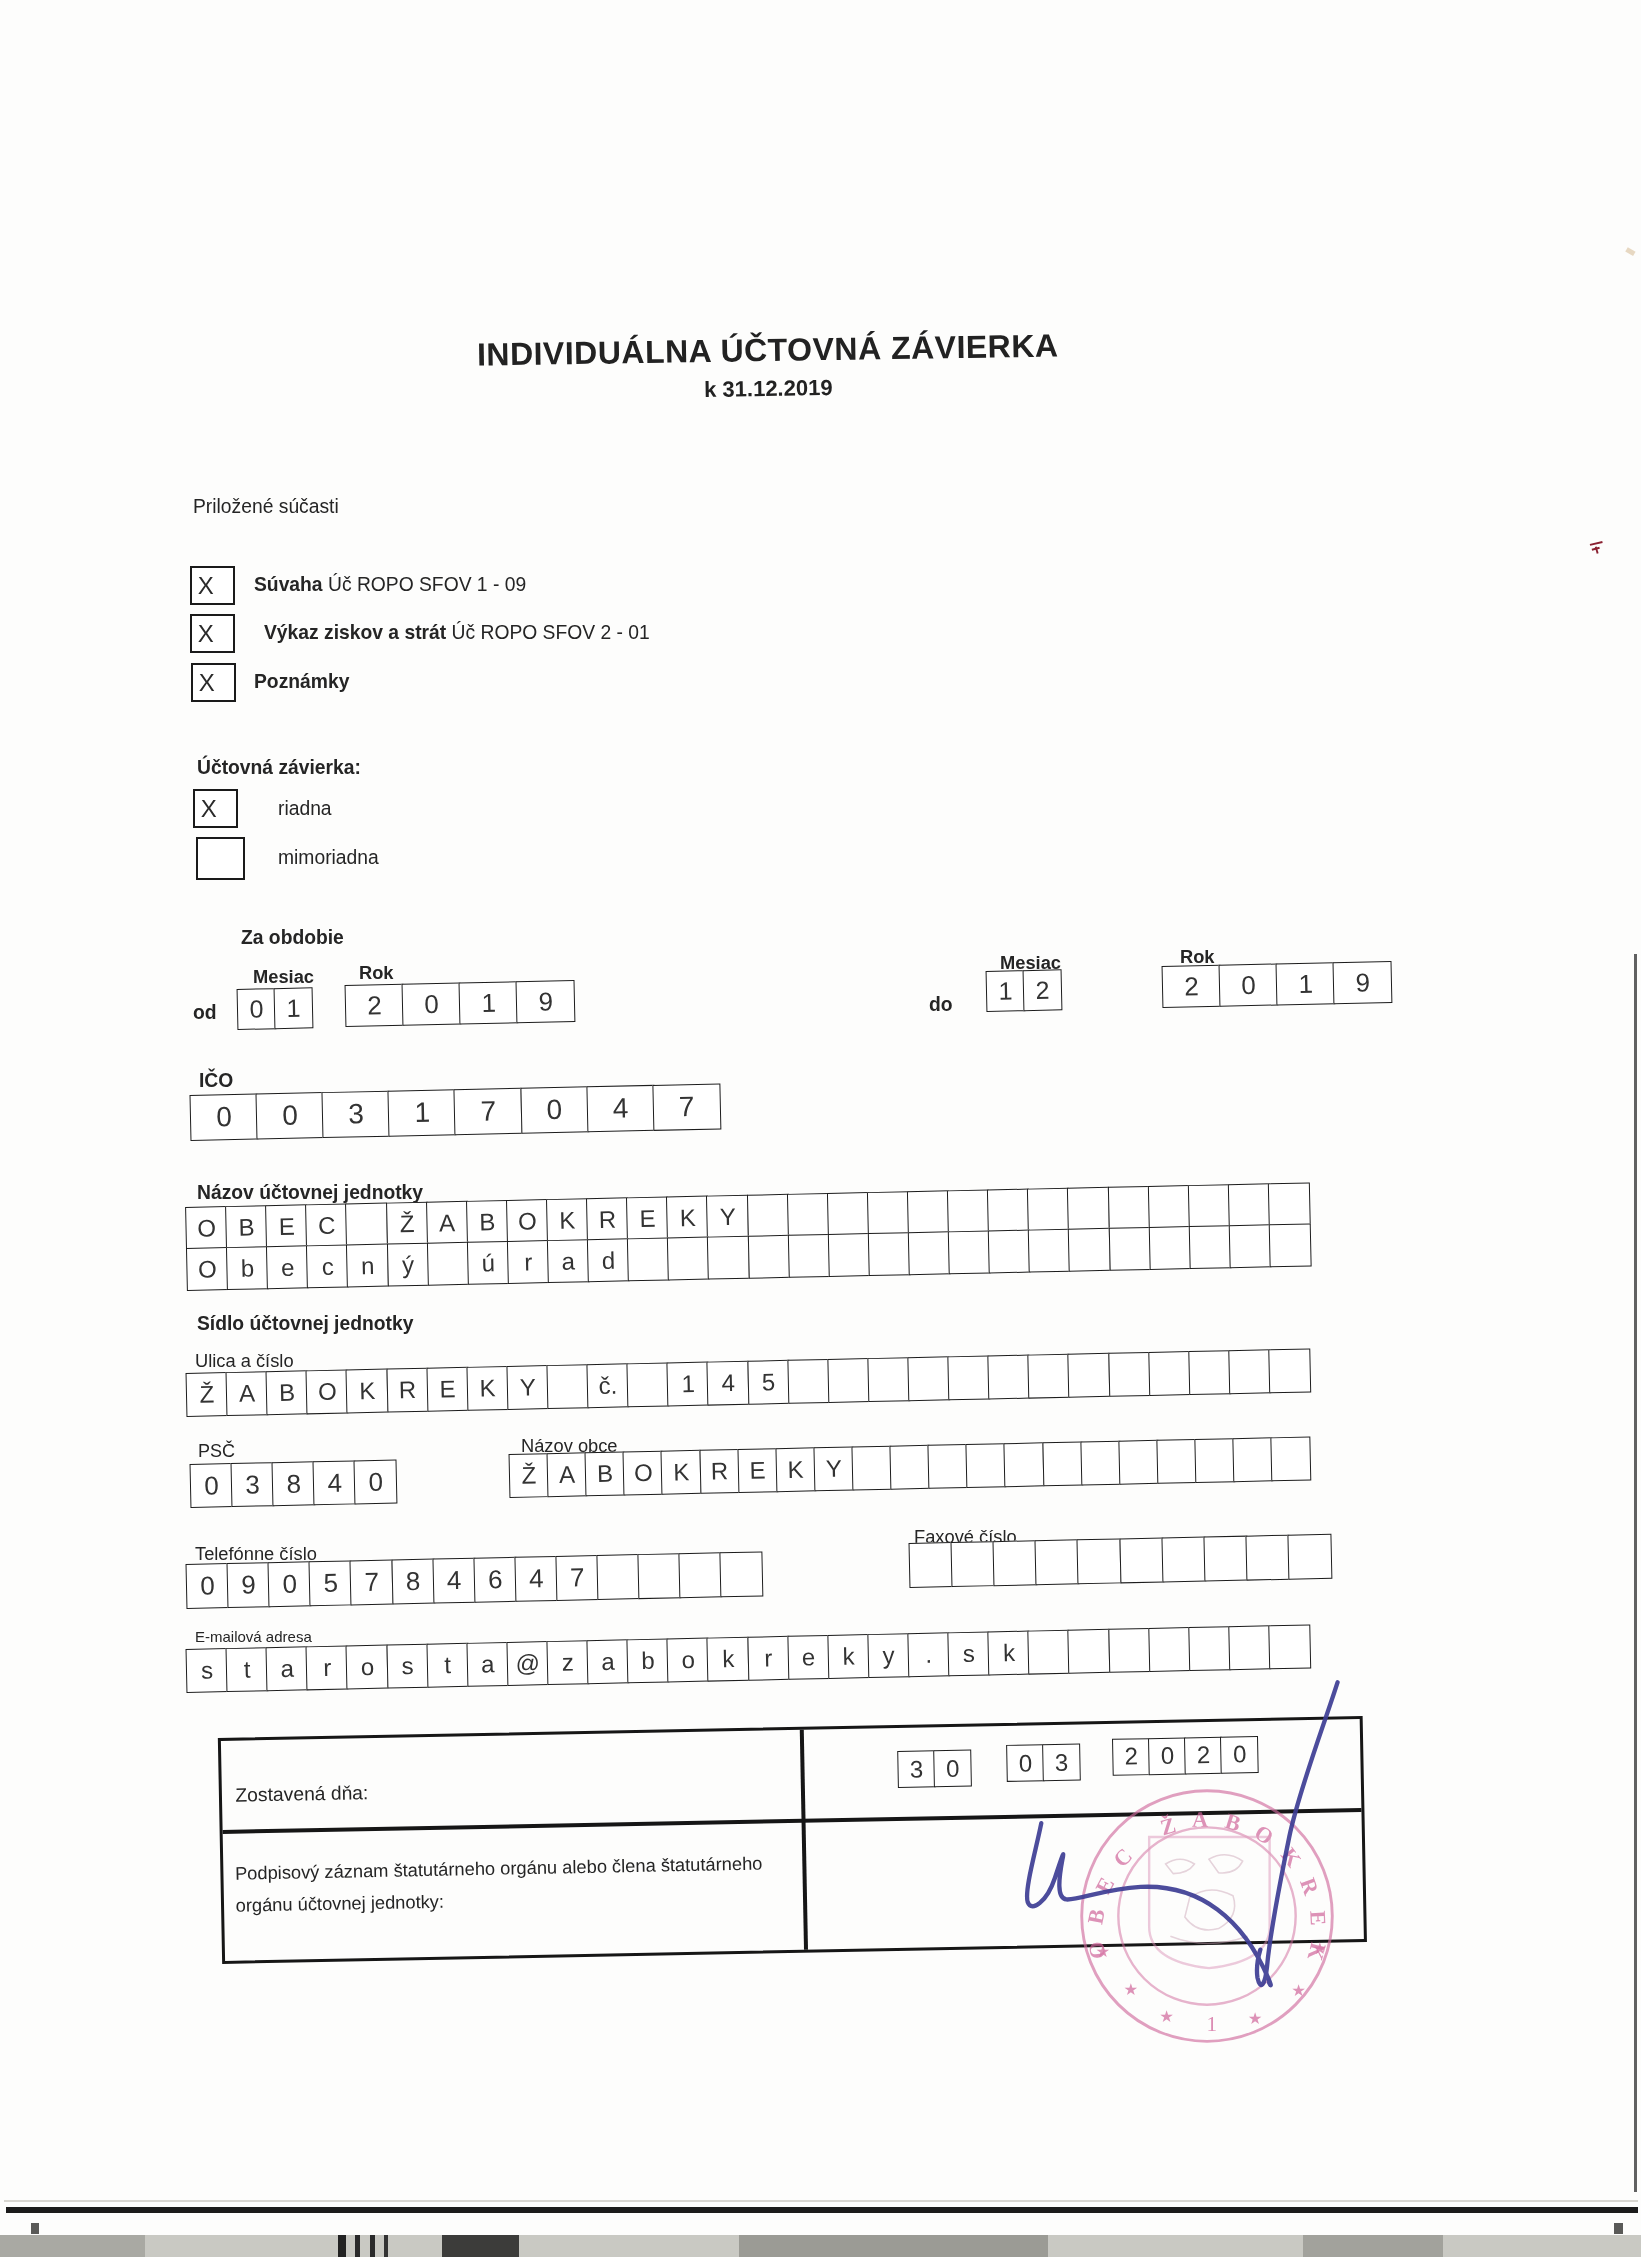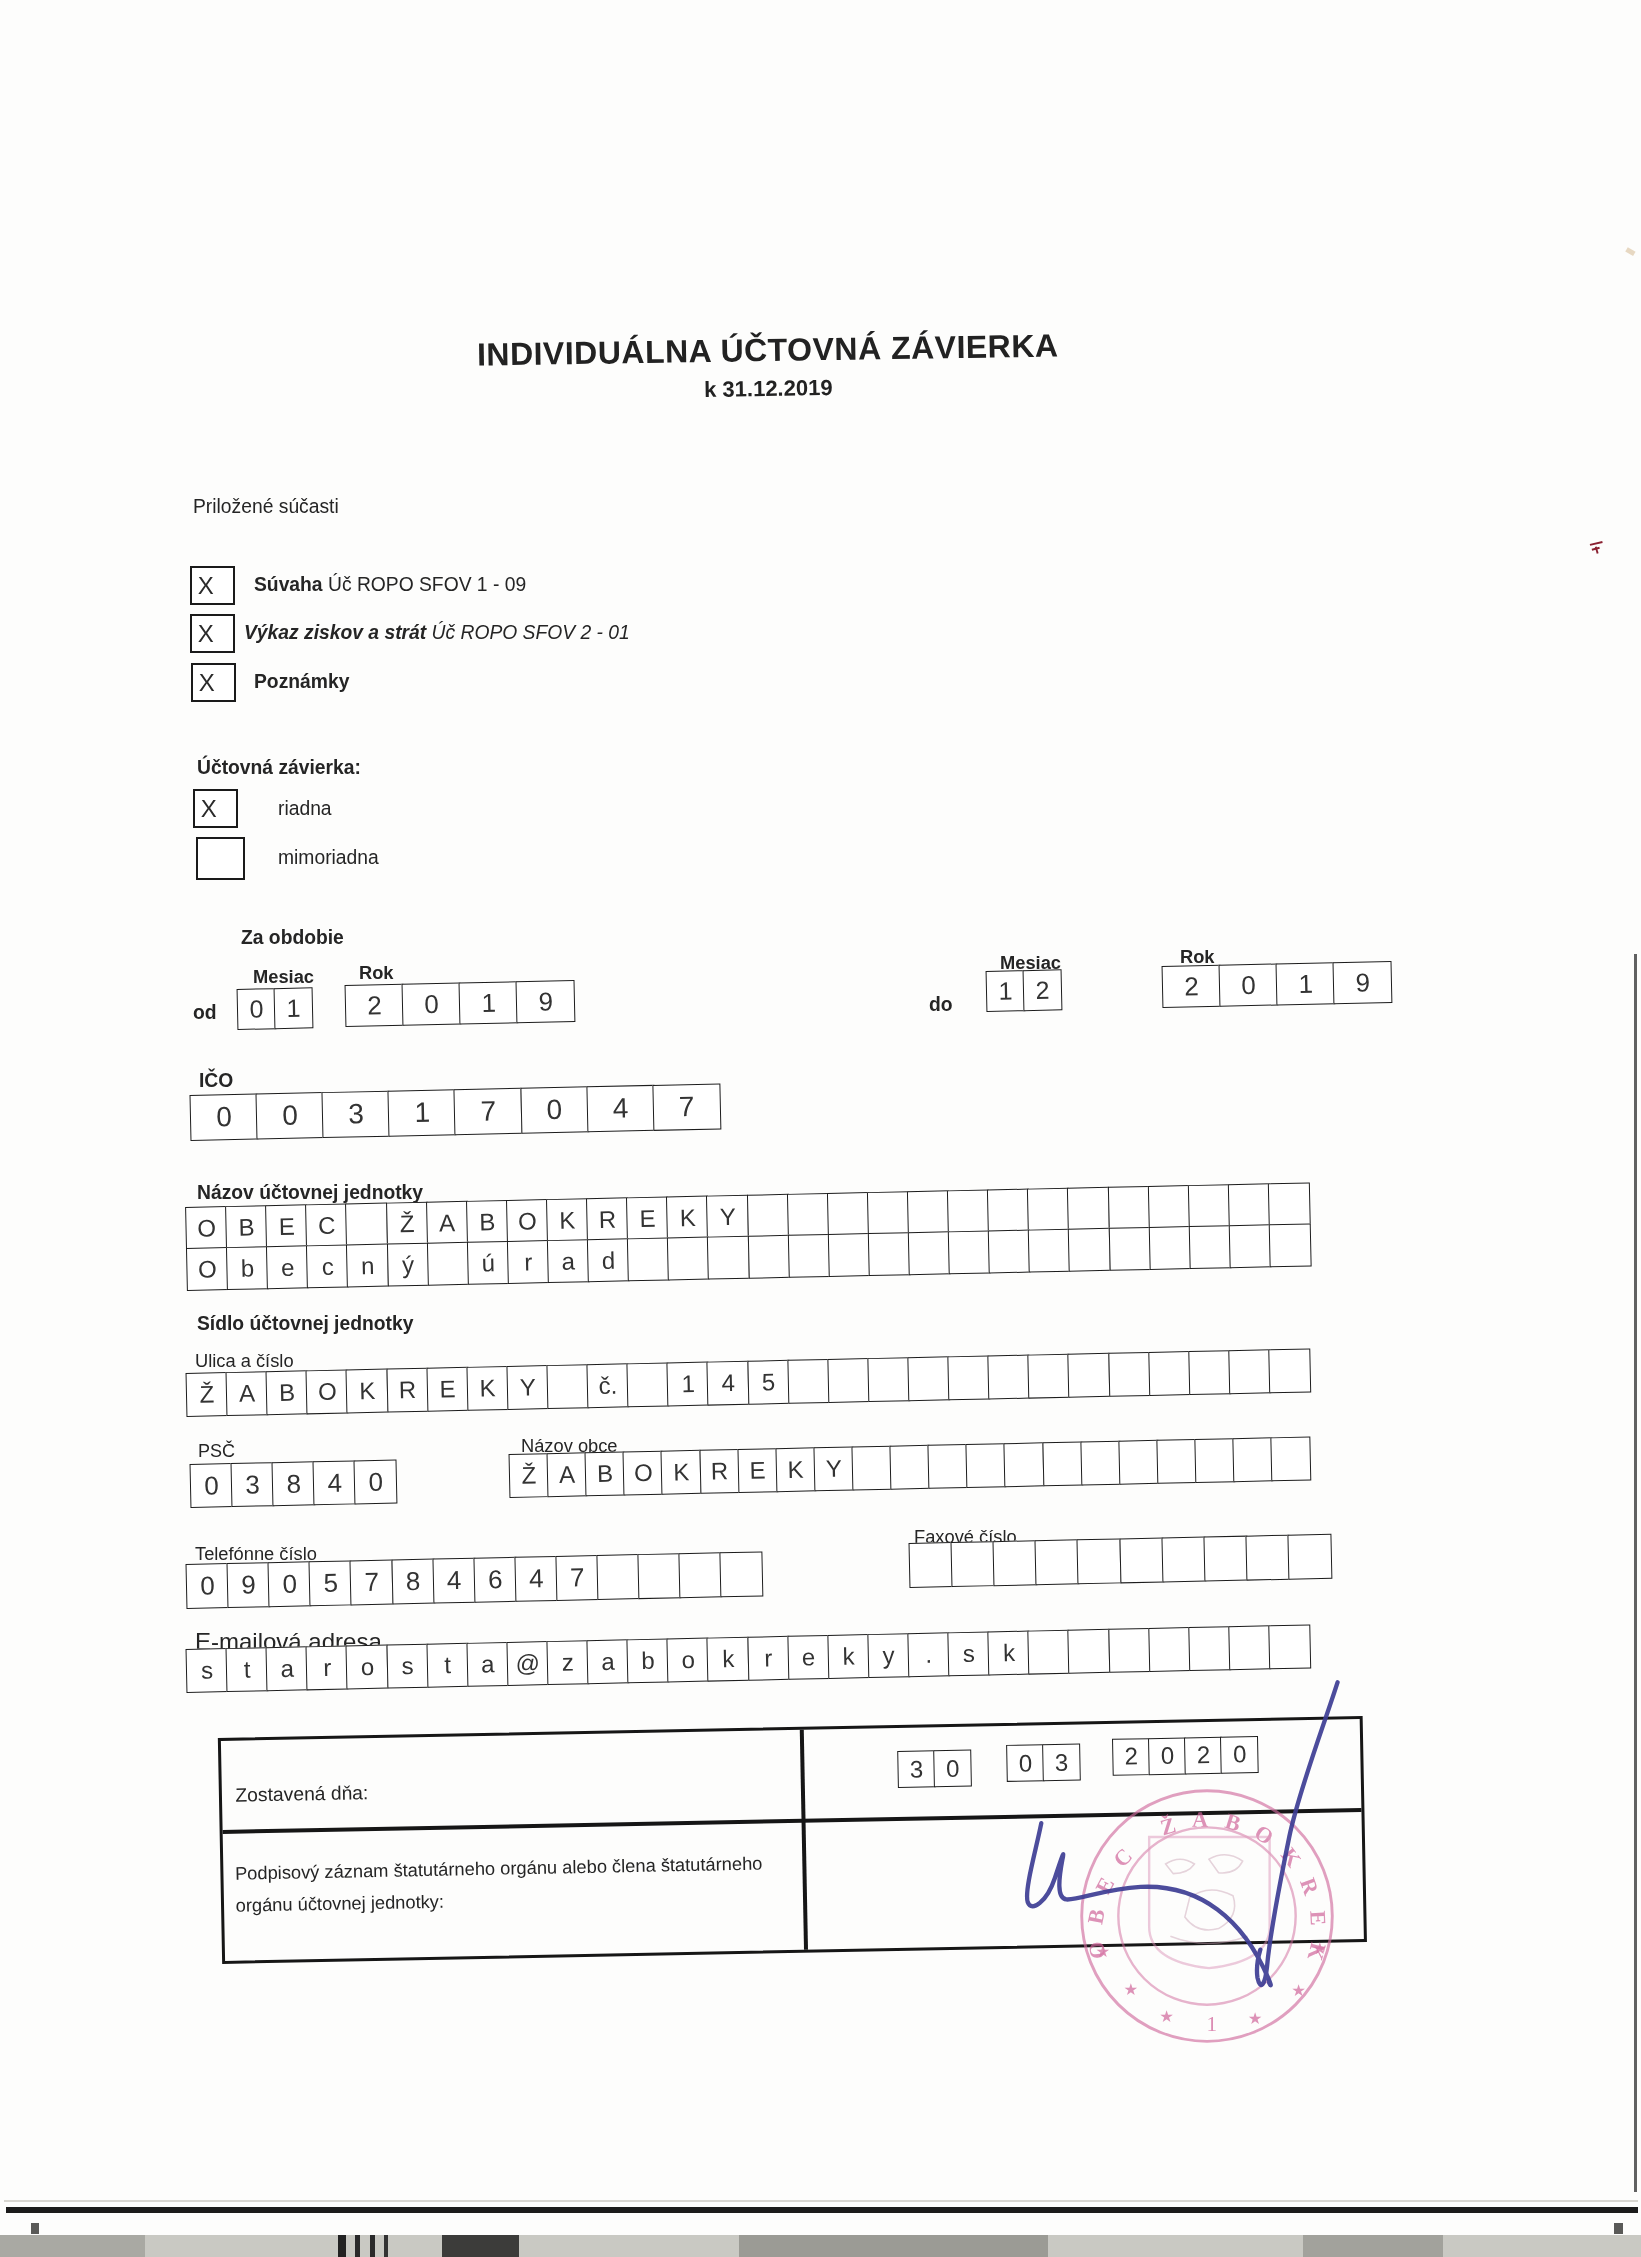--- a/index.html
+++ b/index.html
@@ -38,21 +38,21 @@
   <div class="cb" style="left:190px;top:566px;">
     <span>X</span>
     </div>
   <div class="lbl" style="left:254px;top:574px;">
     <span class="b">Súvaha</span>
     <span>Úč ROPO SFOV 1 - 09</span></div>
 
   <div class="cb" style="left:190px;top:614px;">
     <span>X</span>
     </div>
-  <div class="lbl" style="left:244px;top:622px;font-style:italic;">
+  <div class="lbl" style="left:264px;top:622px;">
     <span class="b">Výkaz ziskov a strát</span>
     <span>Úč ROPO SFOV  2 - 01</span></div>
 
   <div class="cb" style="left:191px;top:663px;">
     <span>X</span>
     </div>
   <div class="lbl" style="left:254px;top:671px;">
     <span class="b">Poznámky</span></div>
 
   <div class="lbl b" style="left:197px;top:757px;">Účtovná závierka:</div>
@@ -259,21 +259,21 @@
       <div class="cell"></div>
       <div class="cell"></div>
       <div class="cell"></div>
       <div class="cell"></div>
       <div class="cell"></div>
       <div class="cell"></div>
       <div class="cell"></div>
       <div class="cell"></div>
     </div>
 
-  <div class="lbl" style="left:195px;top:1628px;font-size:24px;">E-mailová adresa</div>
+  <div class="lbl" style="left:195px;top:1628px;font-size:15px;">E-mailová adresa</div>
   <div class="cellrow tilt" style="left:186px;top:1649px;--cw:42px;--ch:44px;--fs:24px;">
       <div class="cell">s</div>
       <div class="cell">t</div>
       <div class="cell">a</div>
       <div class="cell">r</div>
       <div class="cell">o</div>
       <div class="cell">s</div>
       <div class="cell">t</div>
       <div class="cell">a</div>
       <div class="cell">@</div>

